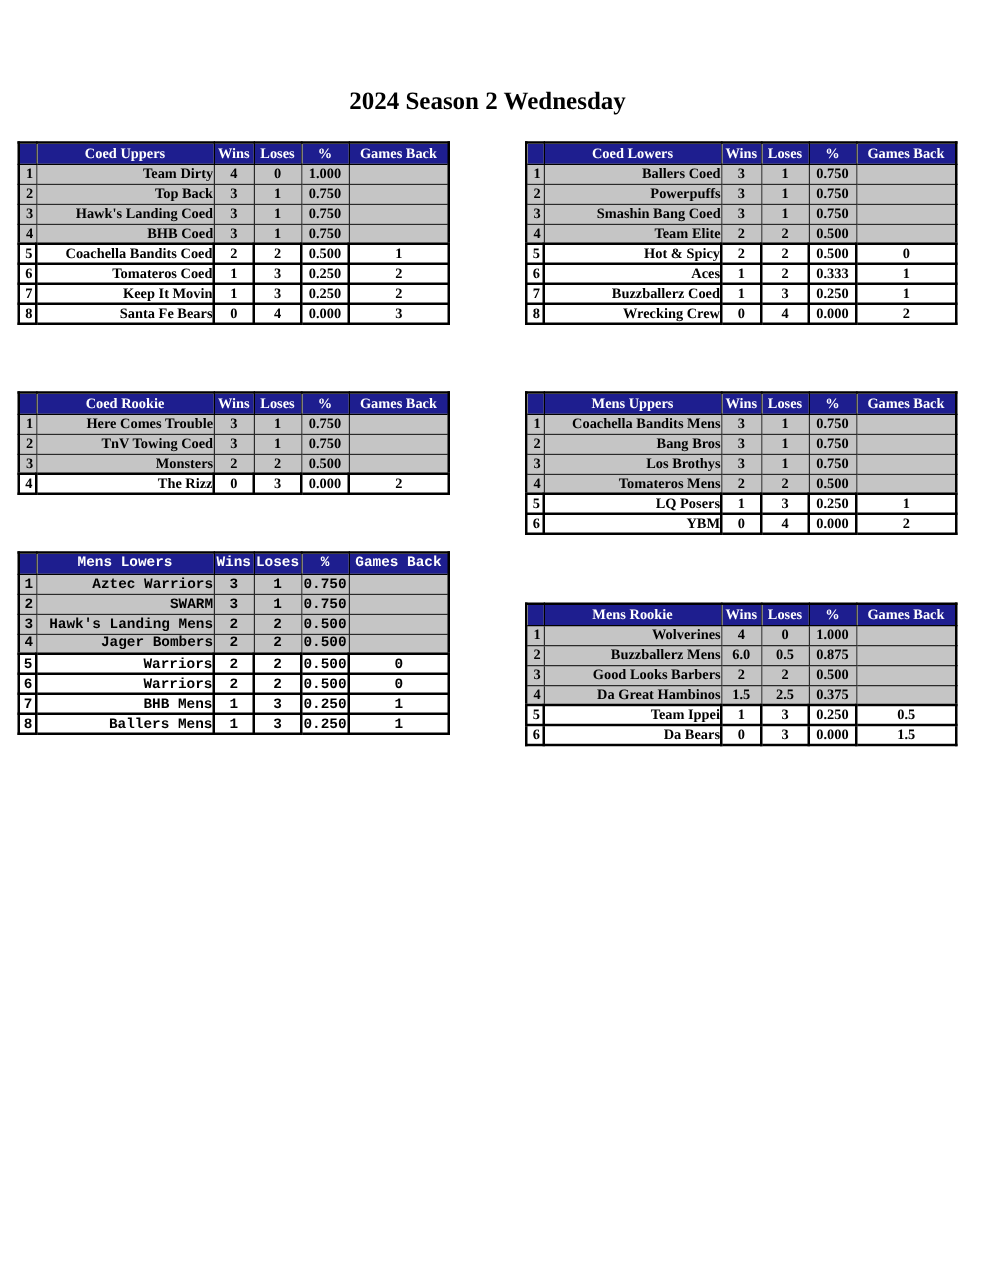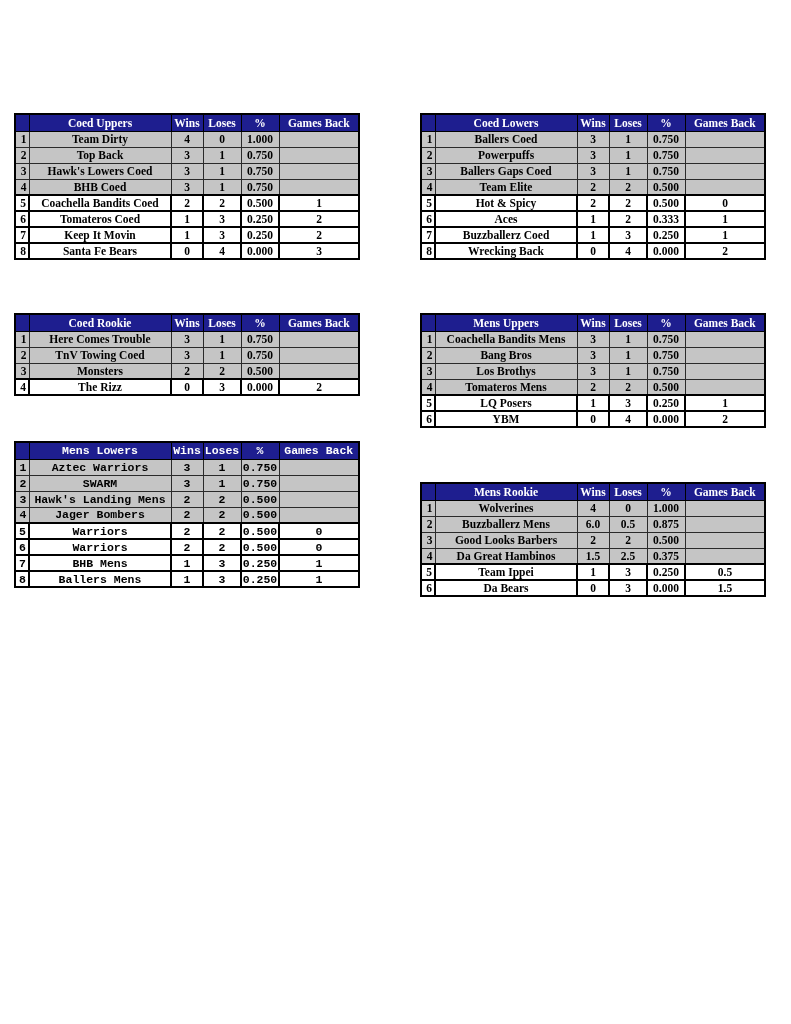--- a/index.html
+++ b/index.html
@@ -56,41 +56,42 @@
   }
   .tbl td {
     border: 1px solid #2a2a2a;
     height: 16px;
     color: #000000;
     text-align: center;
   }
   .tbl tr.above td { background: var(--row-above-bg); }
   .tbl tr.below td { background: var(--row-below-bg); border: 2px solid var(--border); }
   .tbl td.c-rank { text-align: right; padding-right: 2px; }
-  .tbl td.c-team { text-align: center; padding-left: 0; }
+  .tbl td.c-team { text-align: right; padding-left: 0; }
   
   col.w-rank  { width: 14px; }
   col.w-team  { width: 142px; }
   col.w-wins  { width: 32px; }
   col.w-loses { width: 38px; }
   col.w-pct   { width: 38px; }
   col.w-gb    { width: 80px; }
   
   #t0 { left: 14px;  top: 113px; }
   #t1 { left: 420px; top: 113px; }
   #t2 { left: 14px;  top: 313px; }
   #t3 { left: 420px; top: 313px; }
   #t4 { left: 14px;  top: 441px; font-family: Liberation Mono, monospace; }
   #t5 { left: 420px; top: 482px; }
 </style>
 </head>
 <body>
 
 <div class="page">
 
+  <h1 class="page-title">2024 Season 2 Wednesday</h1>
 
   <table class="tbl" id="t0">
     <colgroup>
         <col class="w-rank">
         <col class="w-team">
         <col class="w-wins">
         <col class="w-loses">
         <col class="w-pct">
         <col class="w-gb">
       </colgroup>
@@ -116,21 +117,21 @@
         <tr class="above">
           <td class="c-rank">2</td>
           <td class="c-team">Top Back</td>
           <td class="c-wins">3</td>
           <td class="c-loses">1</td>
           <td class="c-pct">0.750</td>
           <td class="c-games-back"></td>
         </tr>
         <tr class="above">
           <td class="c-rank">3</td>
-          <td class="c-team">Hawk's Lowers Coed</td>
+          <td class="c-team">Hawk's Landing Coed</td>
           <td class="c-wins">3</td>
           <td class="c-loses">1</td>
           <td class="c-pct">0.750</td>
           <td class="c-games-back"></td>
         </tr>
         <tr class="above">
           <td class="c-rank">4</td>
           <td class="c-team">BHB Coed</td>
           <td class="c-wins">3</td>
           <td class="c-loses">1</td>
@@ -203,21 +204,21 @@
         <tr class="above">
           <td class="c-rank">2</td>
           <td class="c-team">Powerpuffs</td>
           <td class="c-wins">3</td>
           <td class="c-loses">1</td>
           <td class="c-pct">0.750</td>
           <td class="c-games-back"></td>
         </tr>
         <tr class="above">
           <td class="c-rank">3</td>
-          <td class="c-team">Ballers Gaps Coed</td>
+          <td class="c-team">Smashin Bang Coed</td>
           <td class="c-wins">3</td>
           <td class="c-loses">1</td>
           <td class="c-pct">0.750</td>
           <td class="c-games-back"></td>
         </tr>
         <tr class="above">
           <td class="c-rank">4</td>
           <td class="c-team">Team Elite</td>
           <td class="c-wins">2</td>
           <td class="c-loses">2</td>
@@ -243,21 +244,21 @@
         <tr class="below">
           <td class="c-rank">7</td>
           <td class="c-team">Buzzballerz Coed</td>
           <td class="c-wins">1</td>
           <td class="c-loses">3</td>
           <td class="c-pct">0.250</td>
           <td class="c-games-back">1</td>
         </tr>
         <tr class="below">
           <td class="c-rank">8</td>
-          <td class="c-team">Wrecking Back</td>
+          <td class="c-team">Wrecking Crew</td>
           <td class="c-wins">0</td>
           <td class="c-loses">4</td>
           <td class="c-pct">0.000</td>
           <td class="c-games-back">2</td>
         </tr>
       </tbody>
   </table>
 
   <table class="tbl" id="t2">
     <colgroup>

